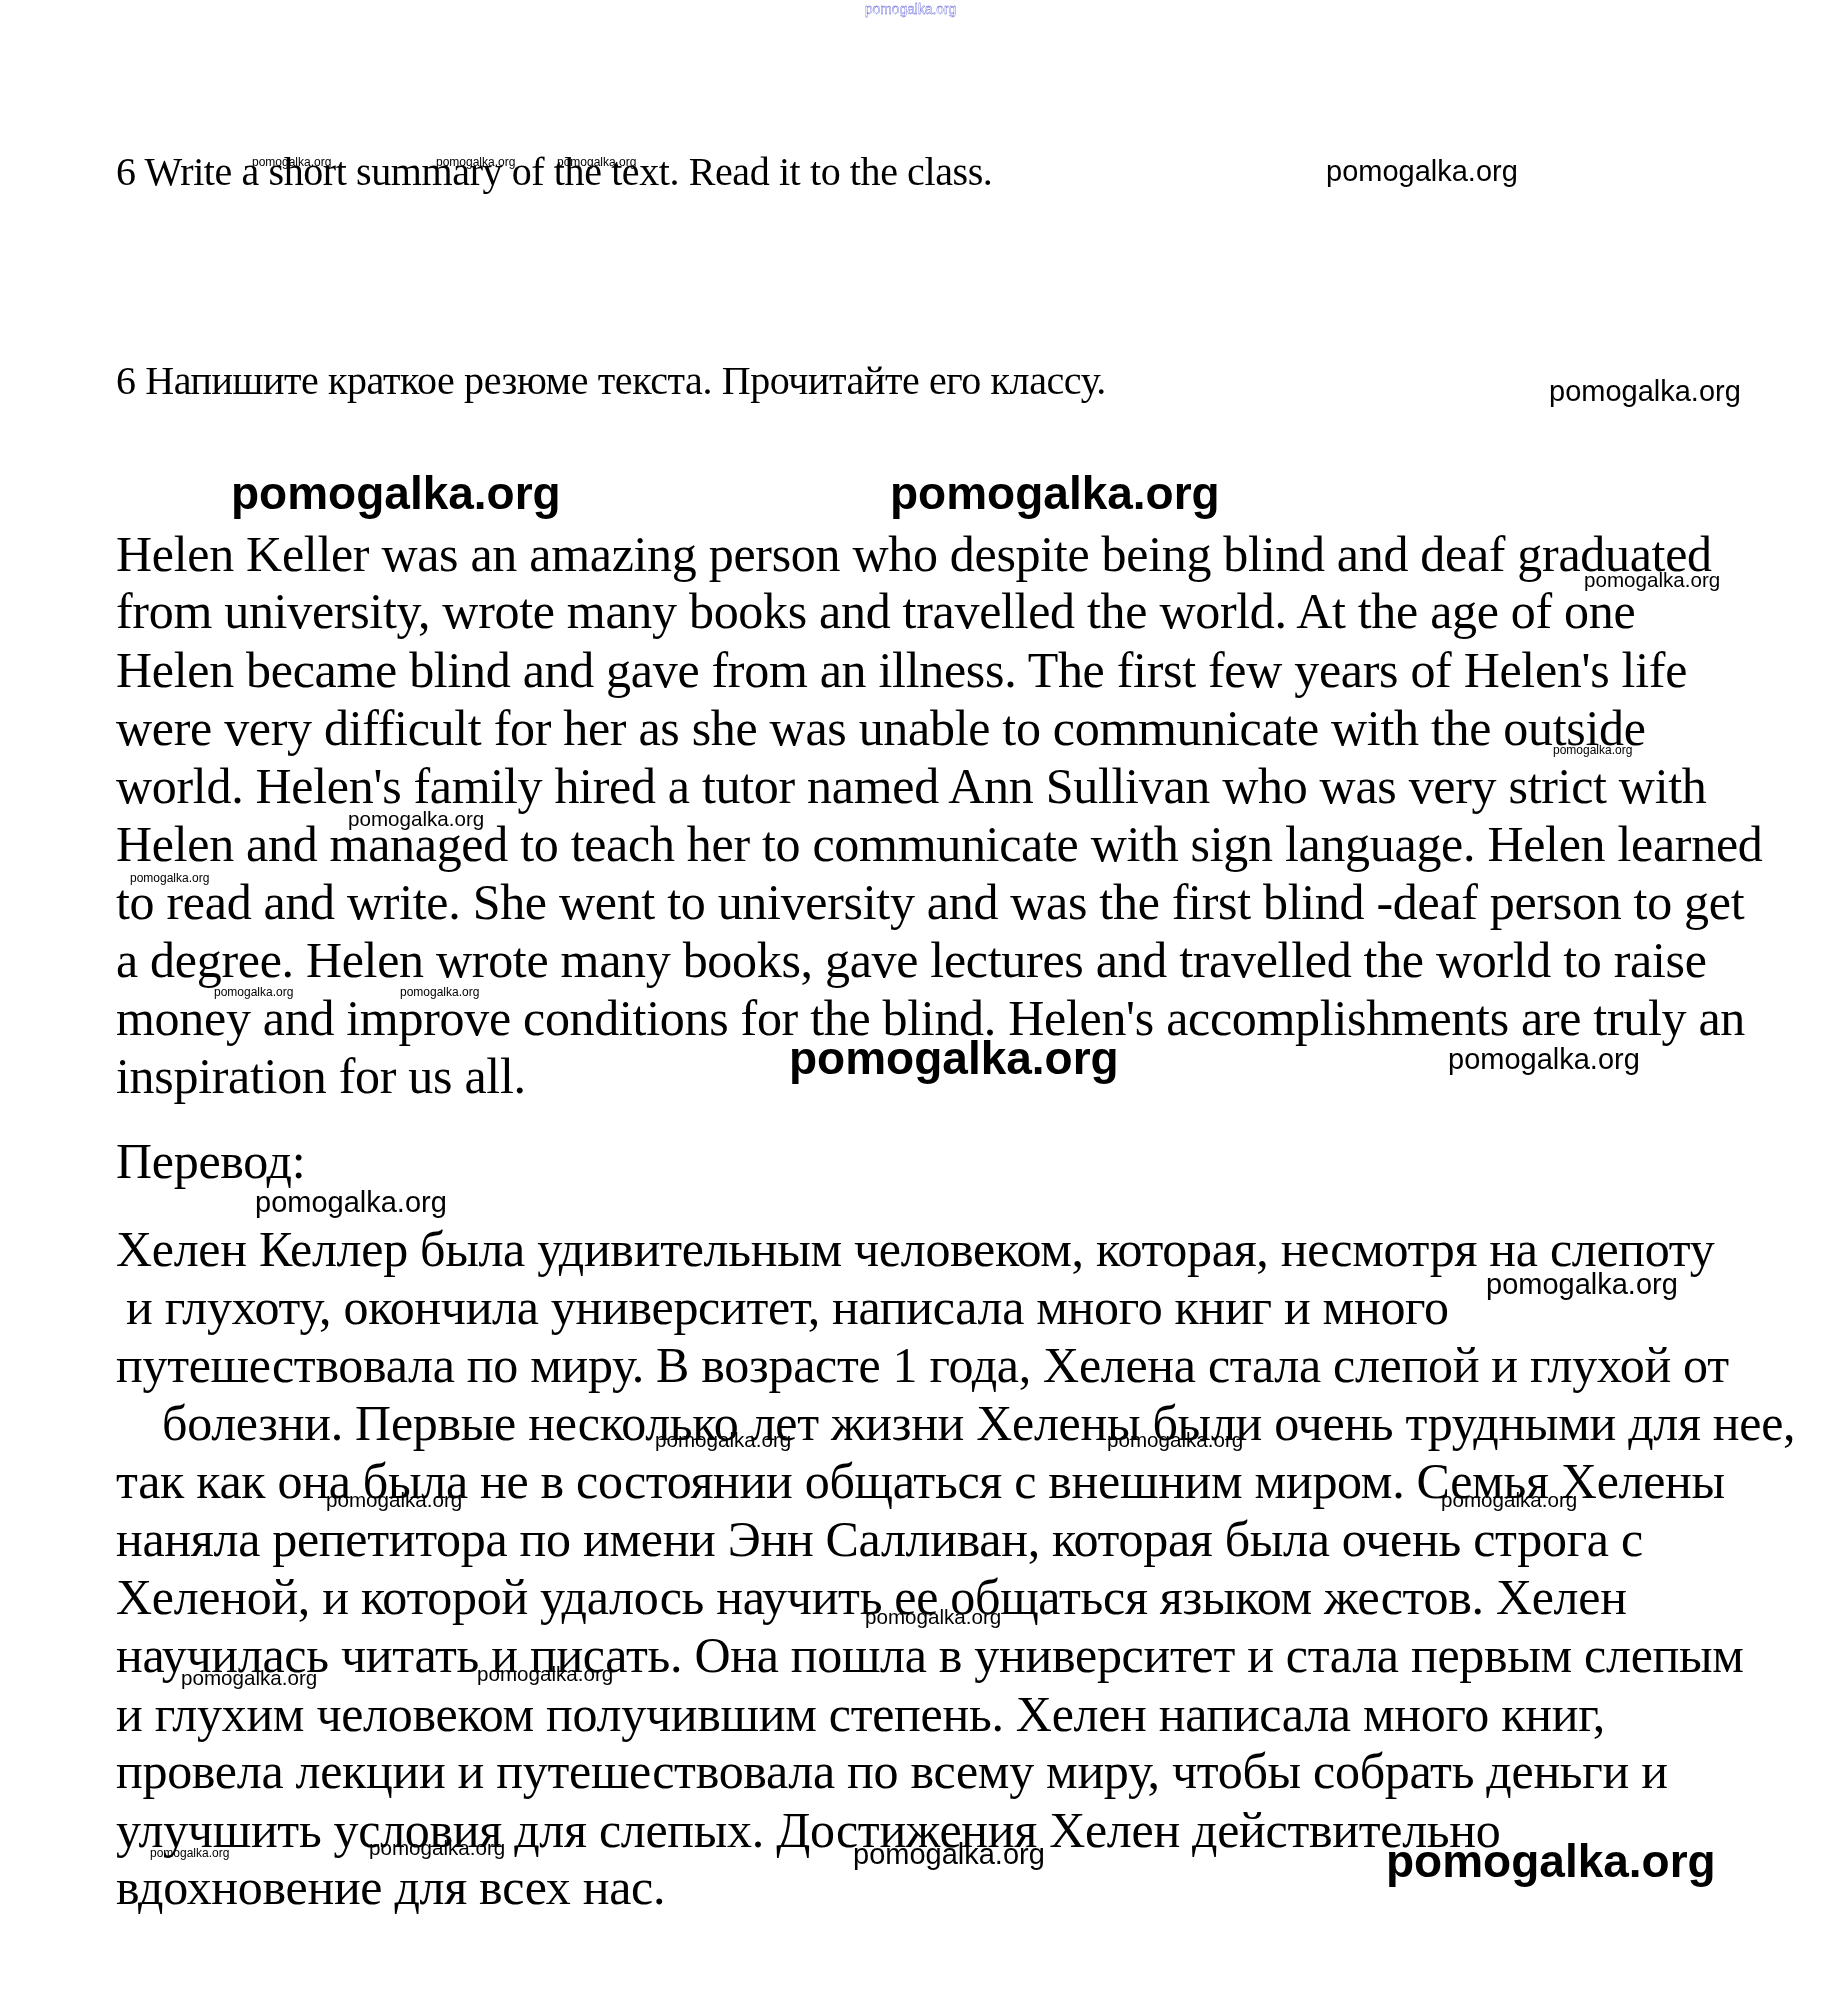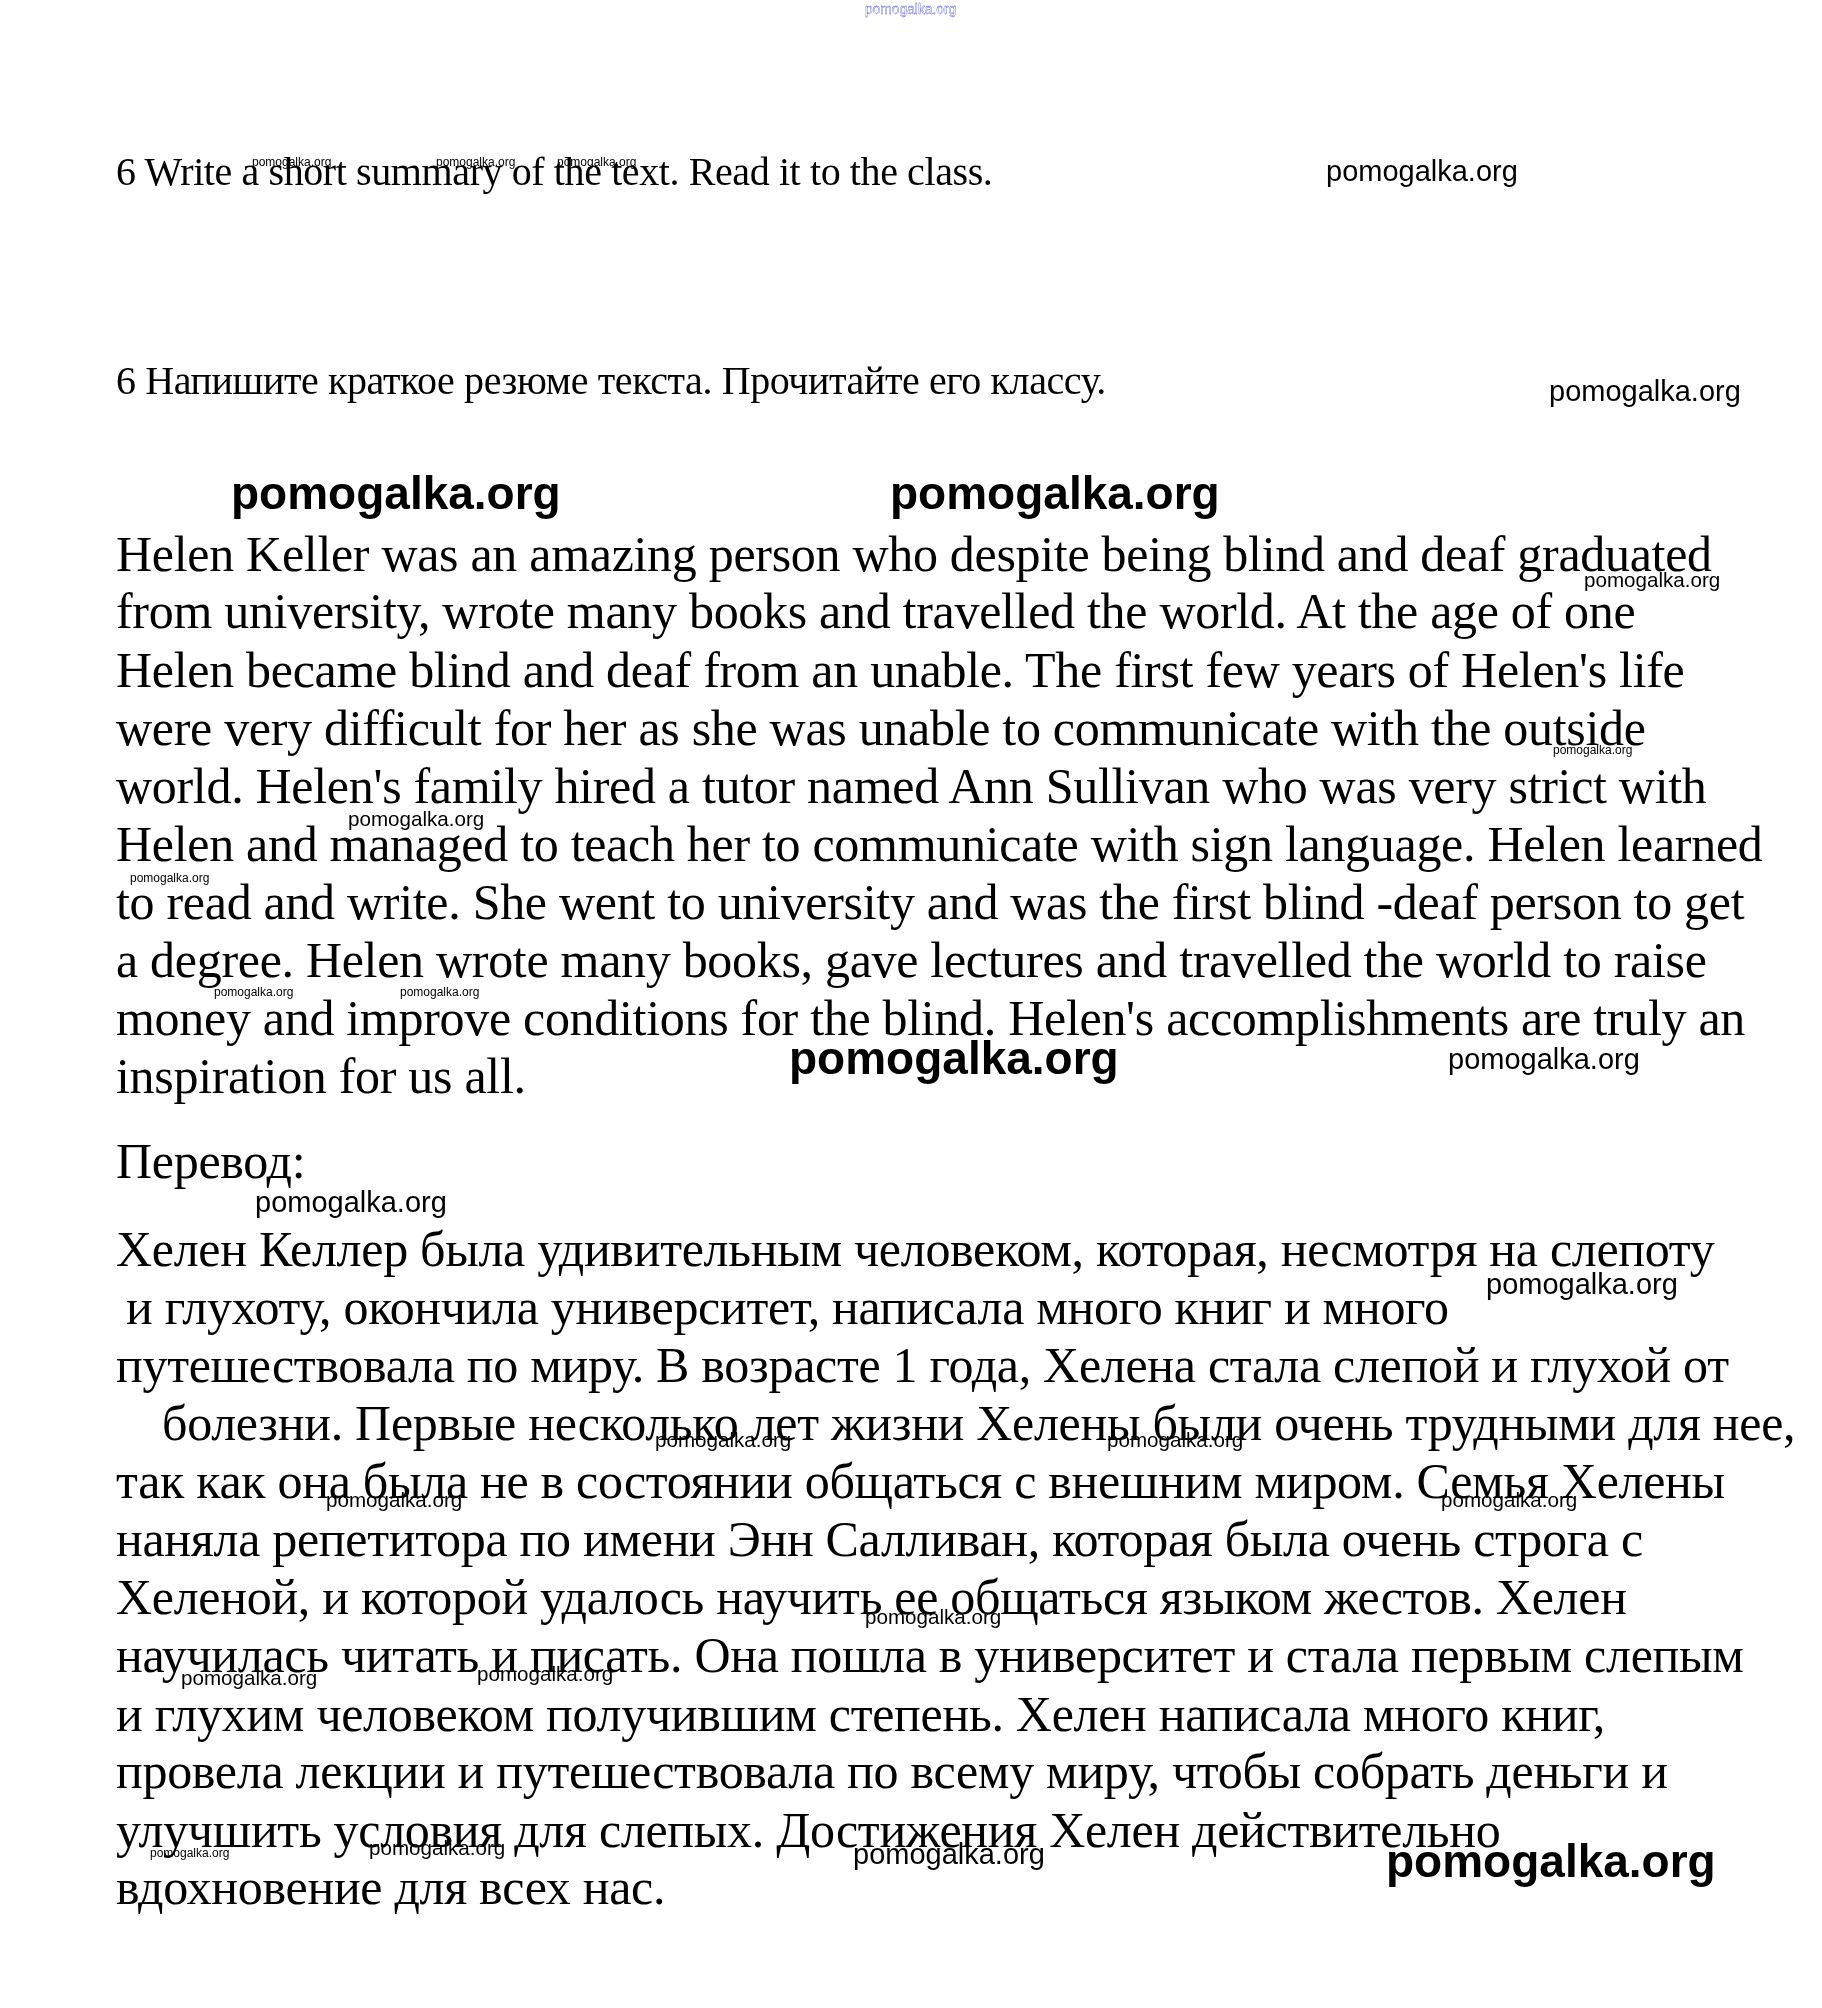--- a/index.html
+++ b/index.html
@@ -28,21 +28,21 @@
 
 <div class="abs serif heading" style="left:86px; top:357px;">6 Напишите краткое резюме текста. Прочитайте его классу.</div>
 <div class="abs wm wm-m" style="left:1519px; top:375px;">pomogalka.org</div>
 
 <div class="abs wm wm-l" style="left:201px; top:466px;">pomogalka.org</div>
 <div class="abs wm wm-l" style="left:860px; top:466px;">pomogalka.org</div>
 
 <div>
   <div class="abs serif para-line" style="left:86px; top:525px;">Helen Keller was an amazing person who despite being blind and deaf graduated</div>
   <div class="abs serif para-line" style="left:86px; top:582px;">from university, wrote many books and travelled the world. At the age of one</div>
-  <div class="abs serif para-line" style="left:86px; top:641px;">Helen became blind and deaf from an unable. The first few years of Helen's life</div>
+  <div class="abs serif para-line" style="left:86px; top:641px;">Helen became blind and gave from an illness. The first few years of Helen's life</div>
   <div class="abs serif para-line" style="left:86px; top:699px;">were very difficult for her as she was unable to communicate with the outside</div>
   <div class="abs serif para-line" style="left:86px; top:757px;">world. Helen's family hired a tutor named Ann Sullivan who was very strict with</div>
   <div class="abs serif para-line" style="left:86px; top:815px;">Helen and managed to teach her to communicate with sign language. Helen learned</div>
   <div class="abs serif para-line" style="left:86px; top:873px;">to read and write. She went to university and was the first blind -deaf person to get</div>
   <div class="abs serif para-line" style="left:86px; top:931px;text-align:center;">a degree. Helen wrote many books, gave lectures and travelled the world to raise</div>
   <div class="abs serif para-line" style="left:86px; top:989px;">money and improve conditions for the blind. Helen's accomplishments are truly an</div>
   <div class="abs serif para-line" style="left:86px; top:1047px;">inspiration for us all.</div>
 </div>
 <div class="abs wm wm-s" style="left:1554px; top:568px;">pomogalka.org</div>
 <div class="abs wm wm-xs" style="left:1523px; top:743px;">pomogalka.org</div>

